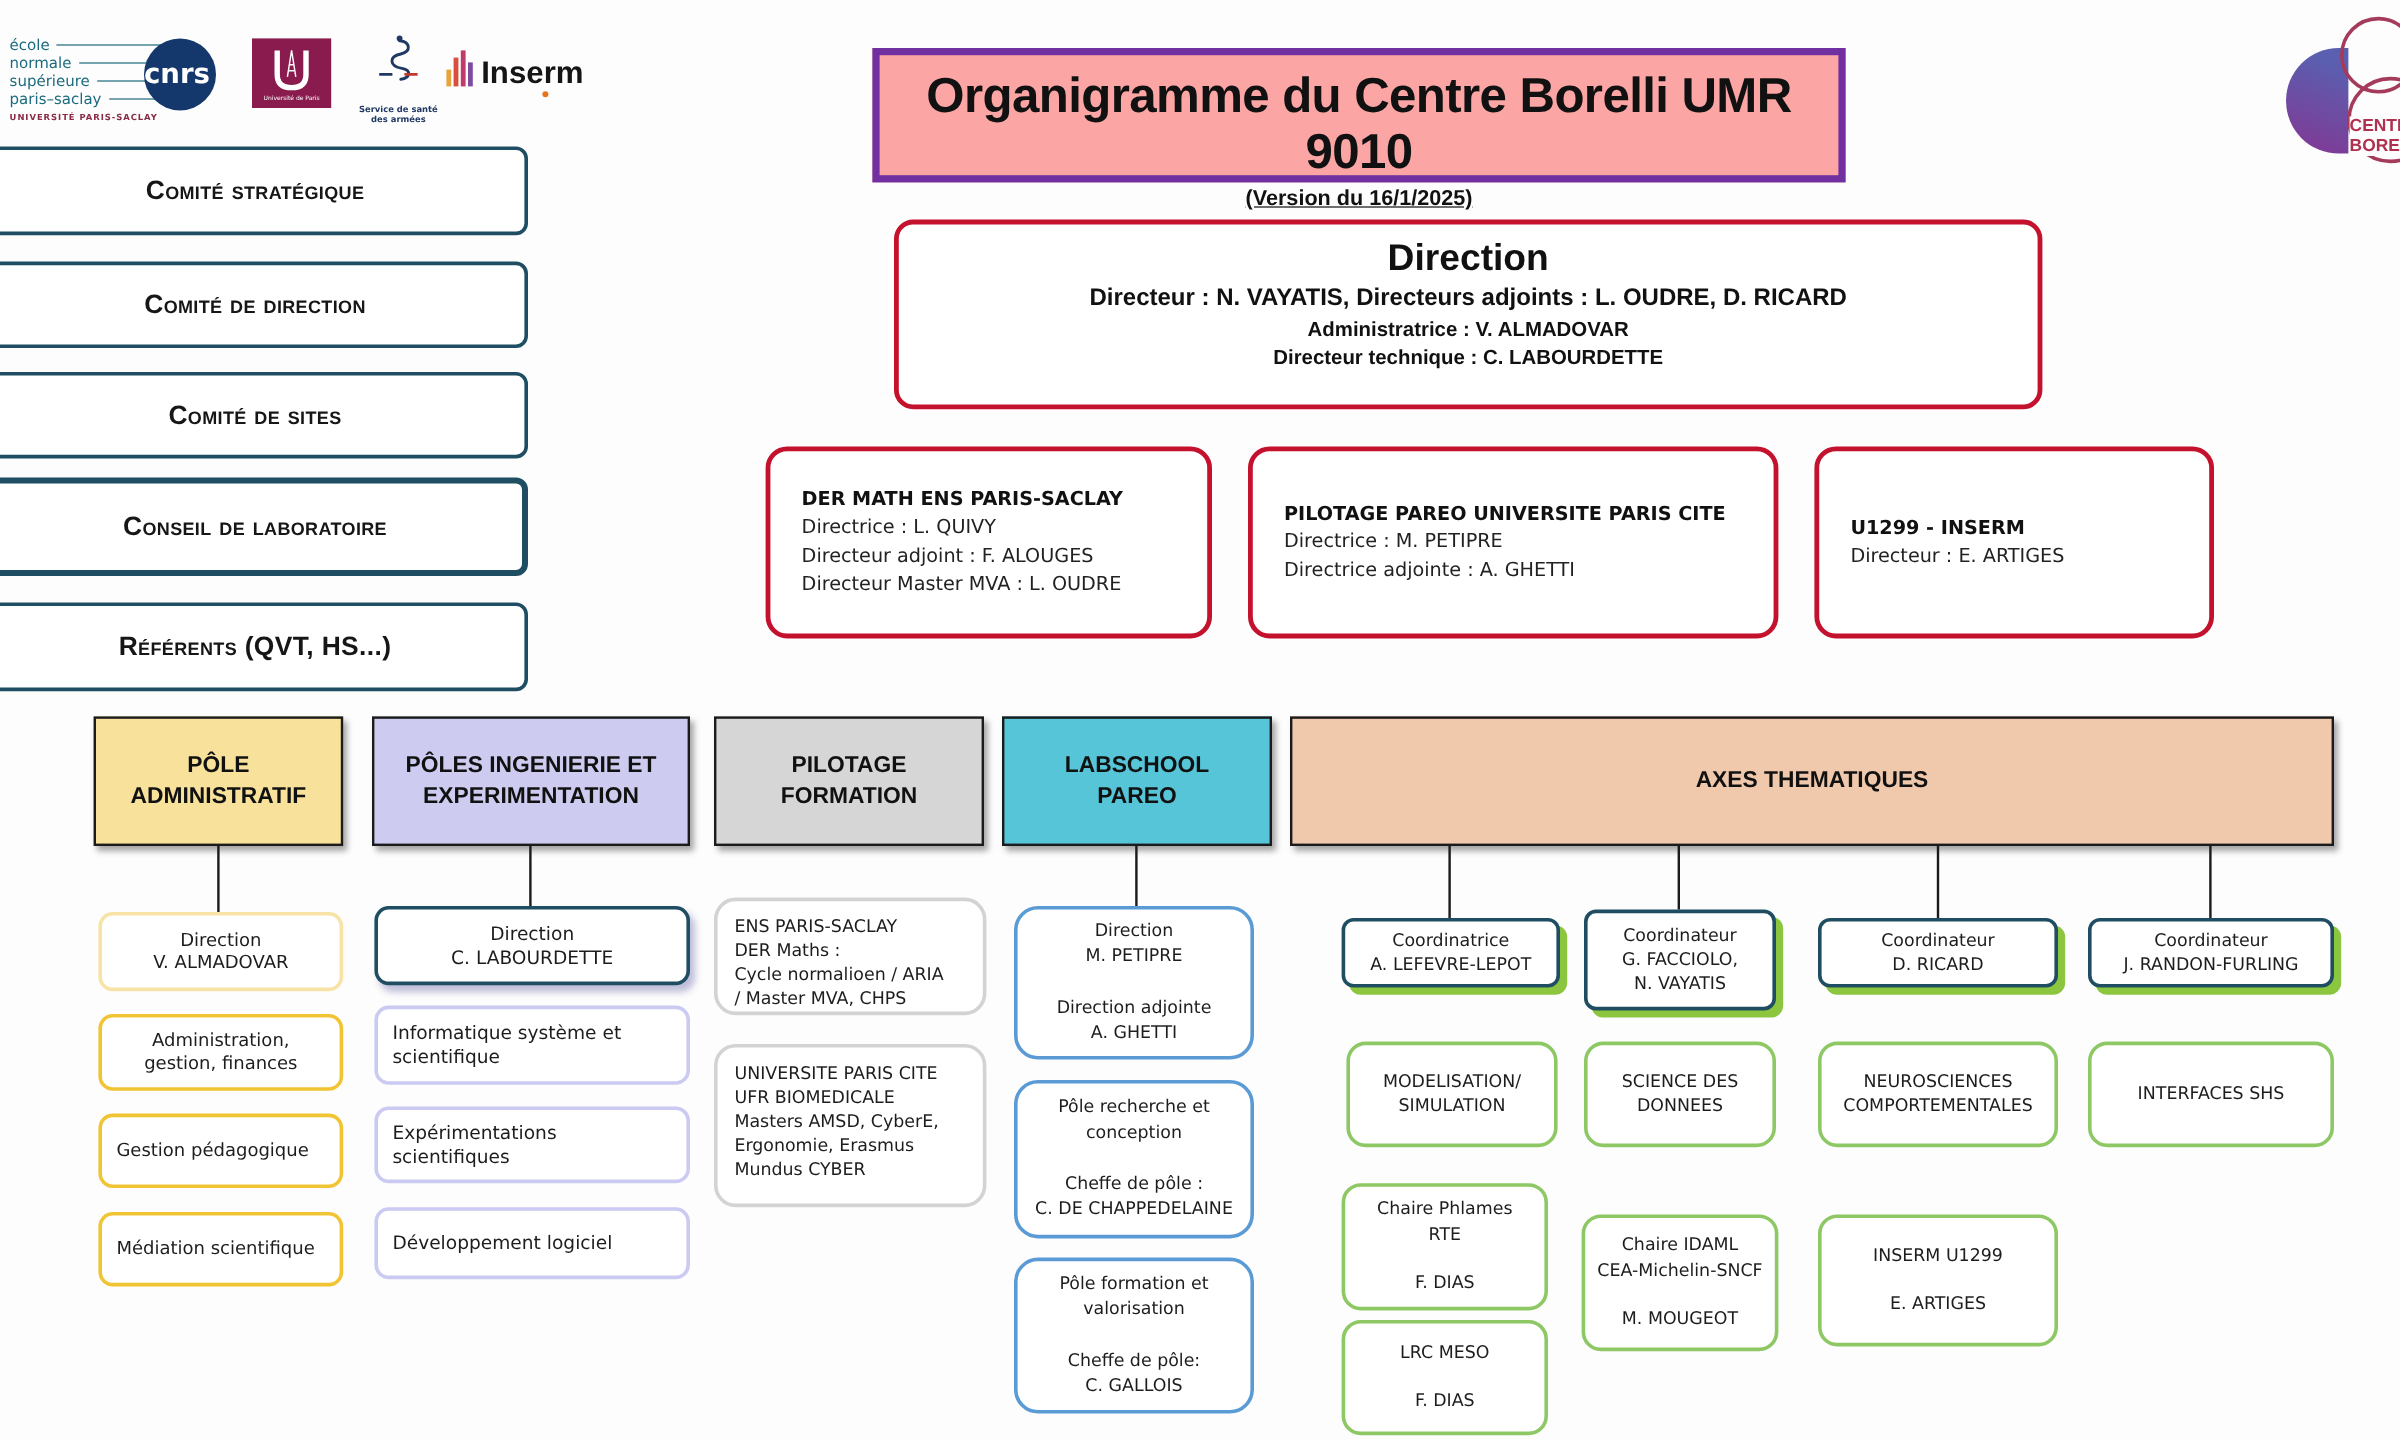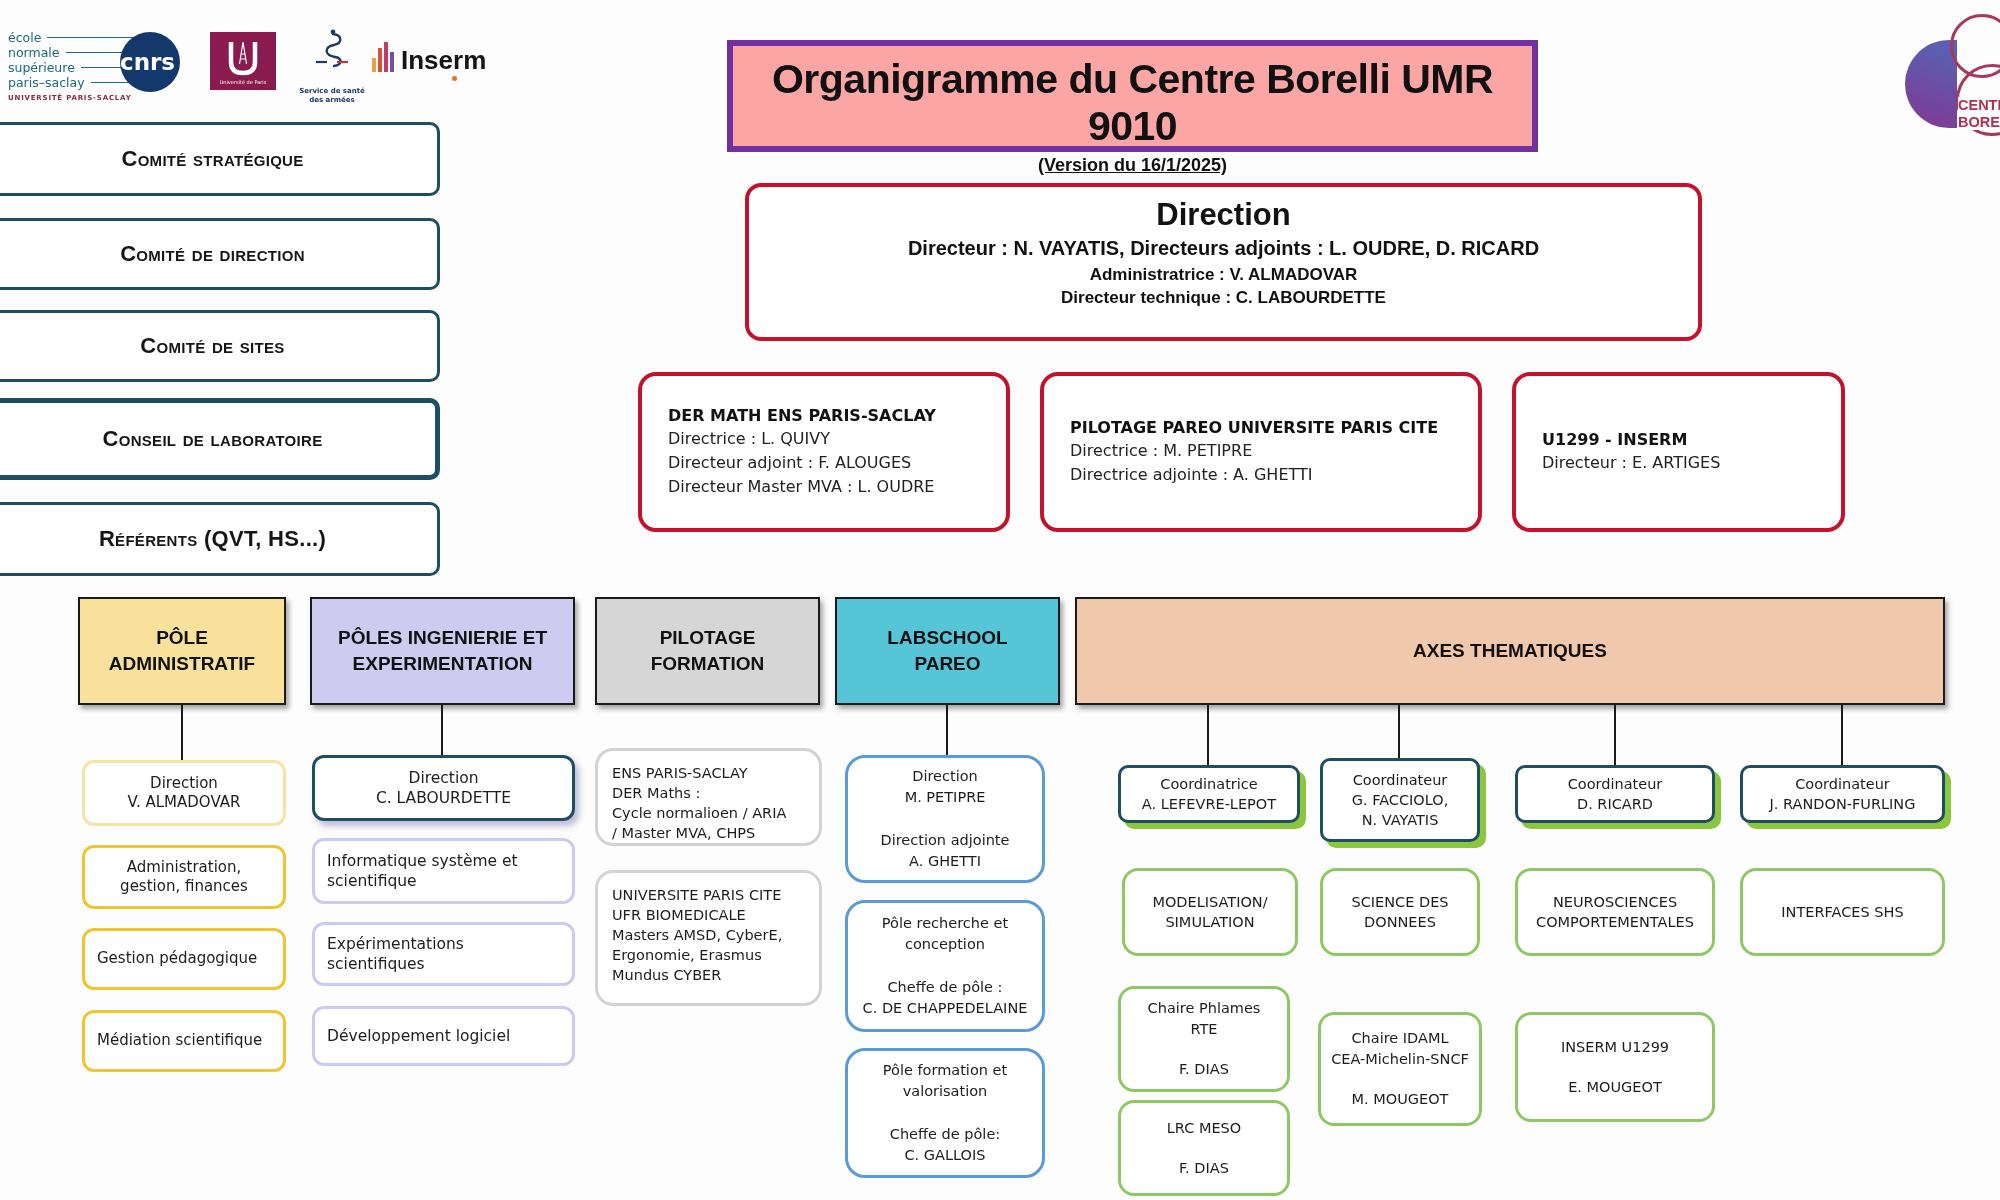--- a/index.html
+++ b/index.html
@@ -301,15 +301,15 @@
 F. DIAS</div>
   <div class="box extra ctr ml" style="left:1118px;top:1100px;width:172px;height:96px;">LRC MESO
 
 F. DIAS</div>
   <div class="box extra ctr ml" style="left:1318px;top:1012px;width:164px;height:114px;">Chaire IDAML
 CEA-Michelin-SNCF
 
 M. MOUGEOT</div>
   <div class="box extra ctr ml" style="left:1515px;top:1012px;width:200px;height:110px;">INSERM U1299
 
-E. MOUGEOT</div>
+E. ARTIGES</div>
 
 </div>
 
 </body></html>

